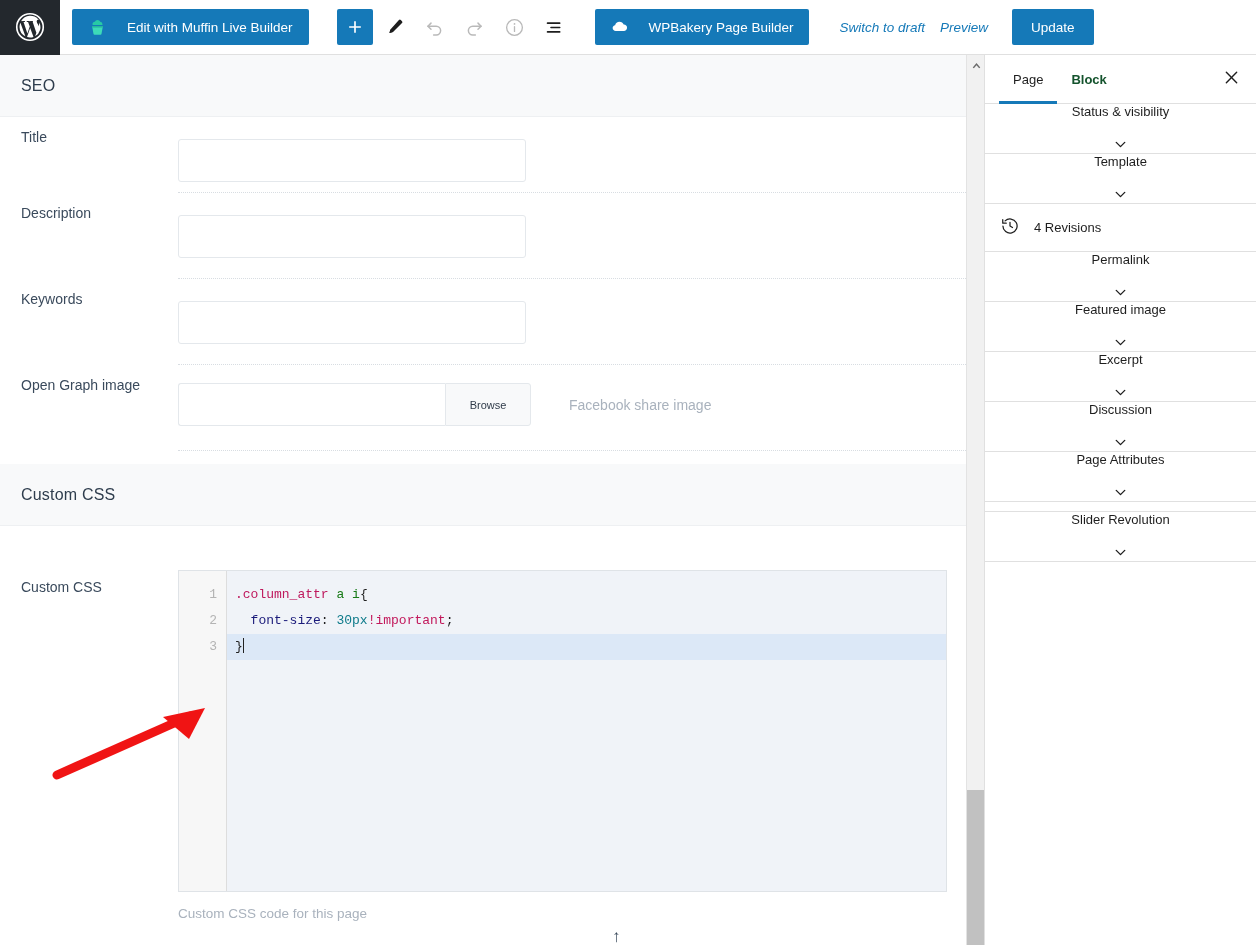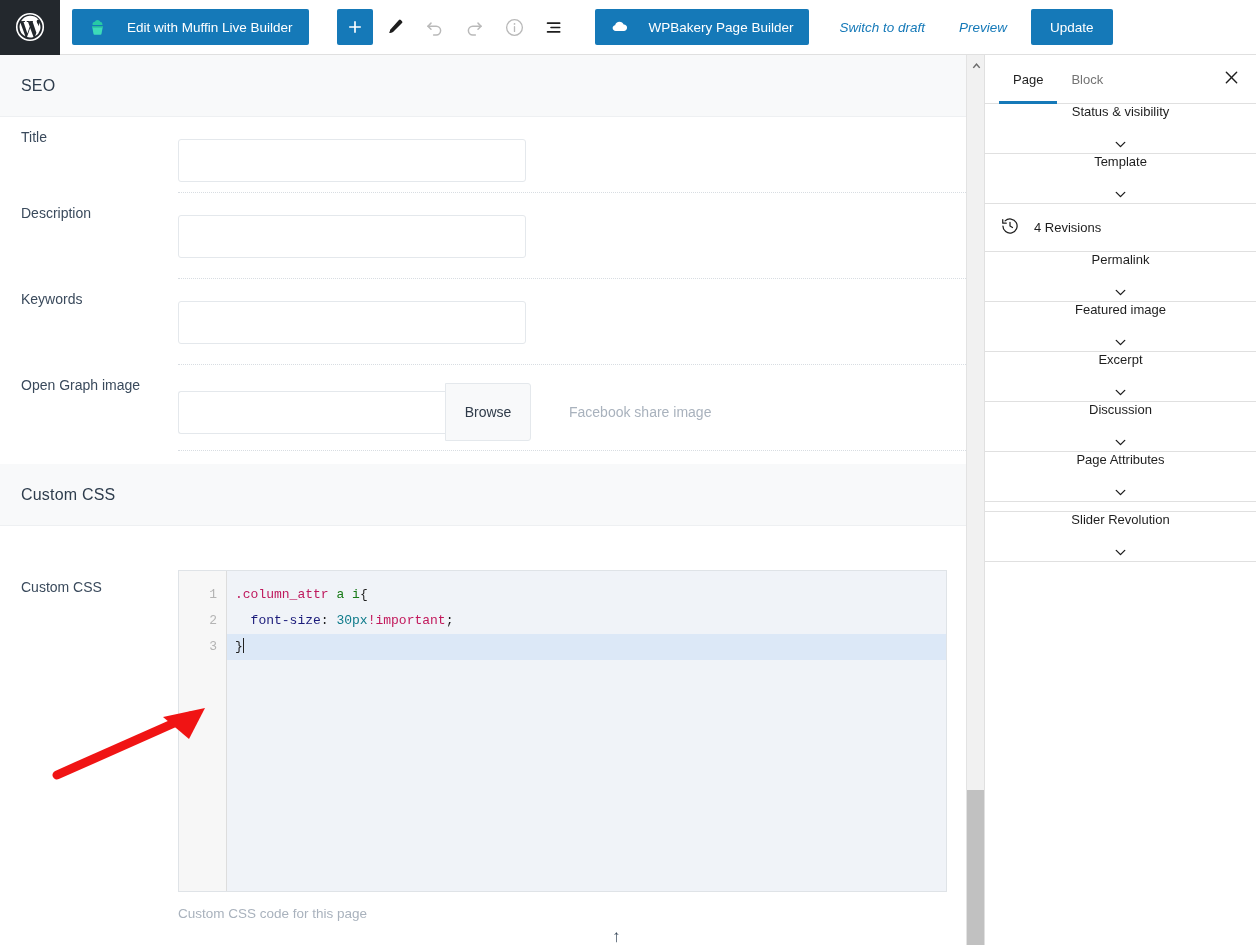--- a/index.html
+++ b/index.html
@@ -75,21 +75,21 @@
     color: #1579b8;
     font-size: 13.5px;
     text-decoration: none;
     cursor: pointer;
     background: none; border: none;
     font-family: "Liberation Sans", sans-serif;
     white-space: nowrap;
     font-style: italic;
   }
   #switch-draft { margin-left: 30px; }
-  #preview-btn { margin-left: 34px; }
+  #preview-btn { margin-left: 15px; }
 
   #update-btn {
     margin-left: 24px;
     padding: 0 19px;
     font-weight: normal;
   }
 
   
   #main {
     position: absolute;
@@ -155,26 +155,26 @@
   .og-input {
     width: 267px; height: 43px;
     border: 1px solid #e4e8ec;
     border-right: none;
     border-radius: 3px 0 0 3px;
     outline: none;
     font-size: 14px; padding: 0 10px;
     font-family: "Liberation Sans", sans-serif;
   }
   #browse-btn {
-    height: 58px;
+    height: 43px;
     min-width: 86px;
     background: #f8f9fa;
     border: 1px solid #e4e8ec;
     border-radius: 0 3px 3px 0;
-    font-size: 14px;
+    font-size: 11px;
     color: #2f3b49;
     cursor: pointer;
     font-family: "Liberation Sans", sans-serif;
   }
   .og-hint {
     margin-left: 38px;
     font-size: 14px;
     color: #a9b2bd;
   }
 
@@ -296,27 +296,28 @@
   #sb-tabs {
     height: 49px;
     display: flex;
     align-items: flex-start;
     border-bottom: 1px solid #e0e0e0;
     position: relative;
     padding-left: 14px;
   }
   .sb-tab {
     font-size: 13px;
-    color: #737373;
+    color: #14532d;
     background: none; border: none;
     height: 48px;
     padding: 0 14px;
     cursor: pointer;
     font-family: "Liberation Sans", sans-serif;
     position: relative;
+    font-weight: bold;
   }
   .sb-tab.active { color: #1e1e1e; font-weight: normal; }
   .sb-tab.active::after {
     content: "";
     position: absolute;
     left: 0; right: 0; bottom: -1px;
     height: 3px;
     background: #1579b8;
   }
   #sb-close {

